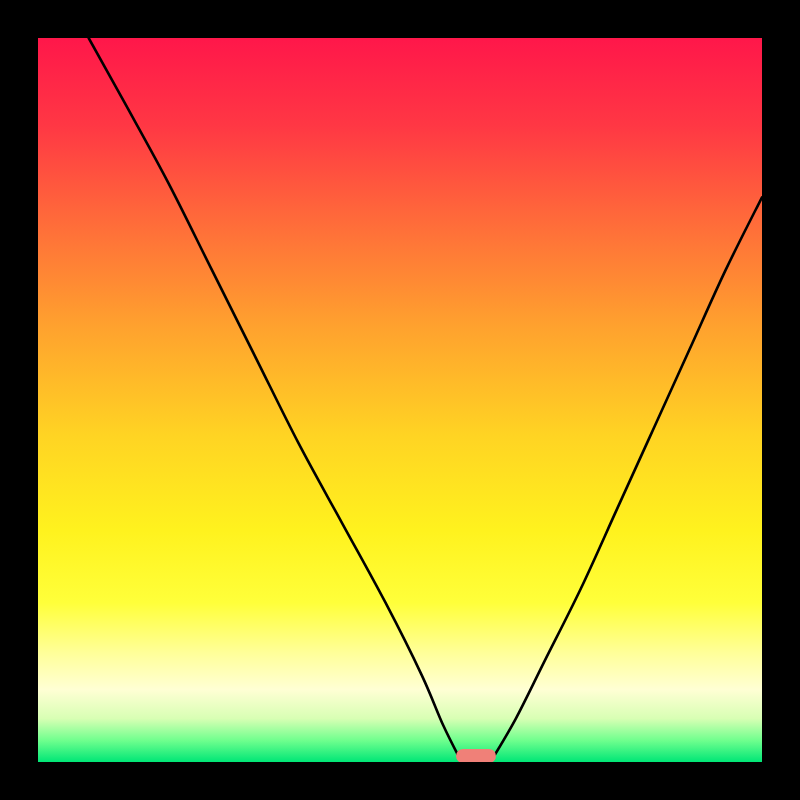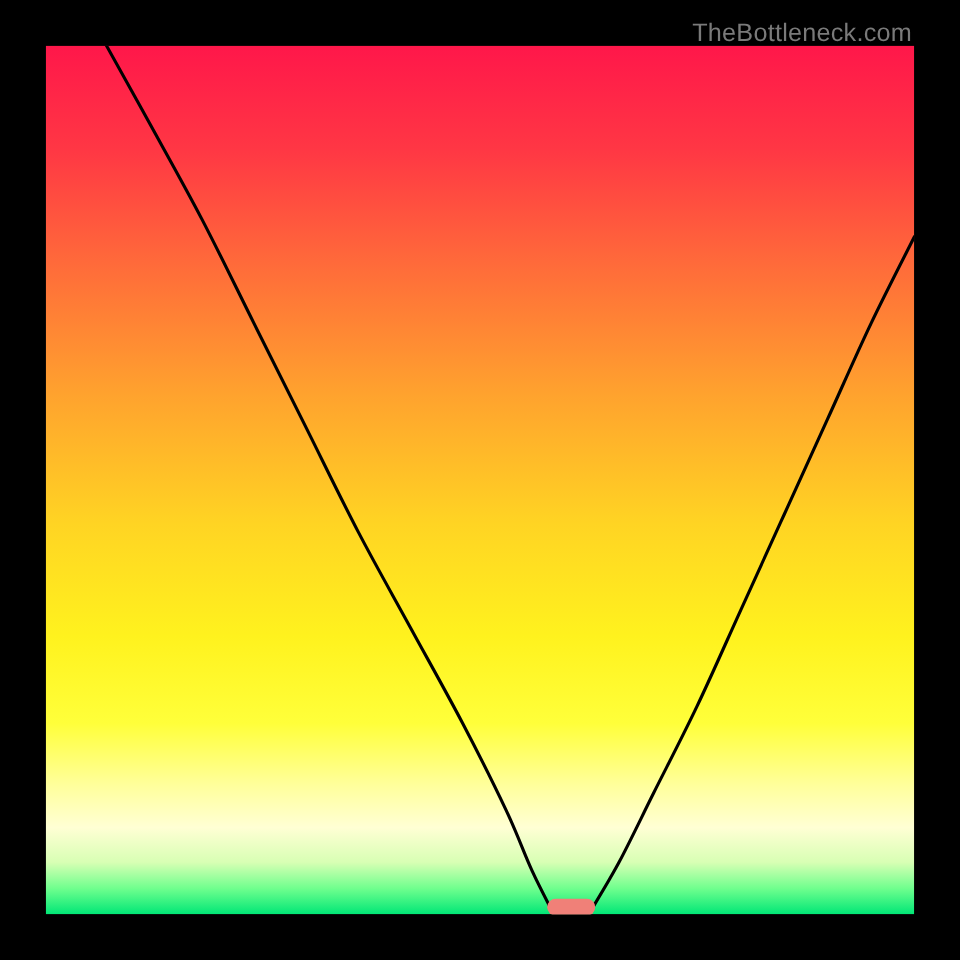--- a/index.html
+++ b/index.html
@@ -52,21 +52,20 @@
     position: absolute;
     background: #f08078;
     border-radius: 8px;
   }
 </style>
 </head>
 <body>
 
 <div class="chart-container">
 
-  <div class="watermark">TheBottleneck.com</div>
 
   <div class="plot-area">
 
     <svg class="gradient-bg" viewBox="0 0 724 724" preserveAspectRatio="none">
       <defs>
         <linearGradient id="bg-grad" x1="0" y1="0" x2="0" y2="1">
             <stop offset="0%" stop-color="#ff174a"></stop>
             <stop offset="12%" stop-color="#ff3744"></stop>
             <stop offset="25%" stop-color="#ff6a3a"></stop>
             <stop offset="40%" stop-color="#ffa22e"></stop>

